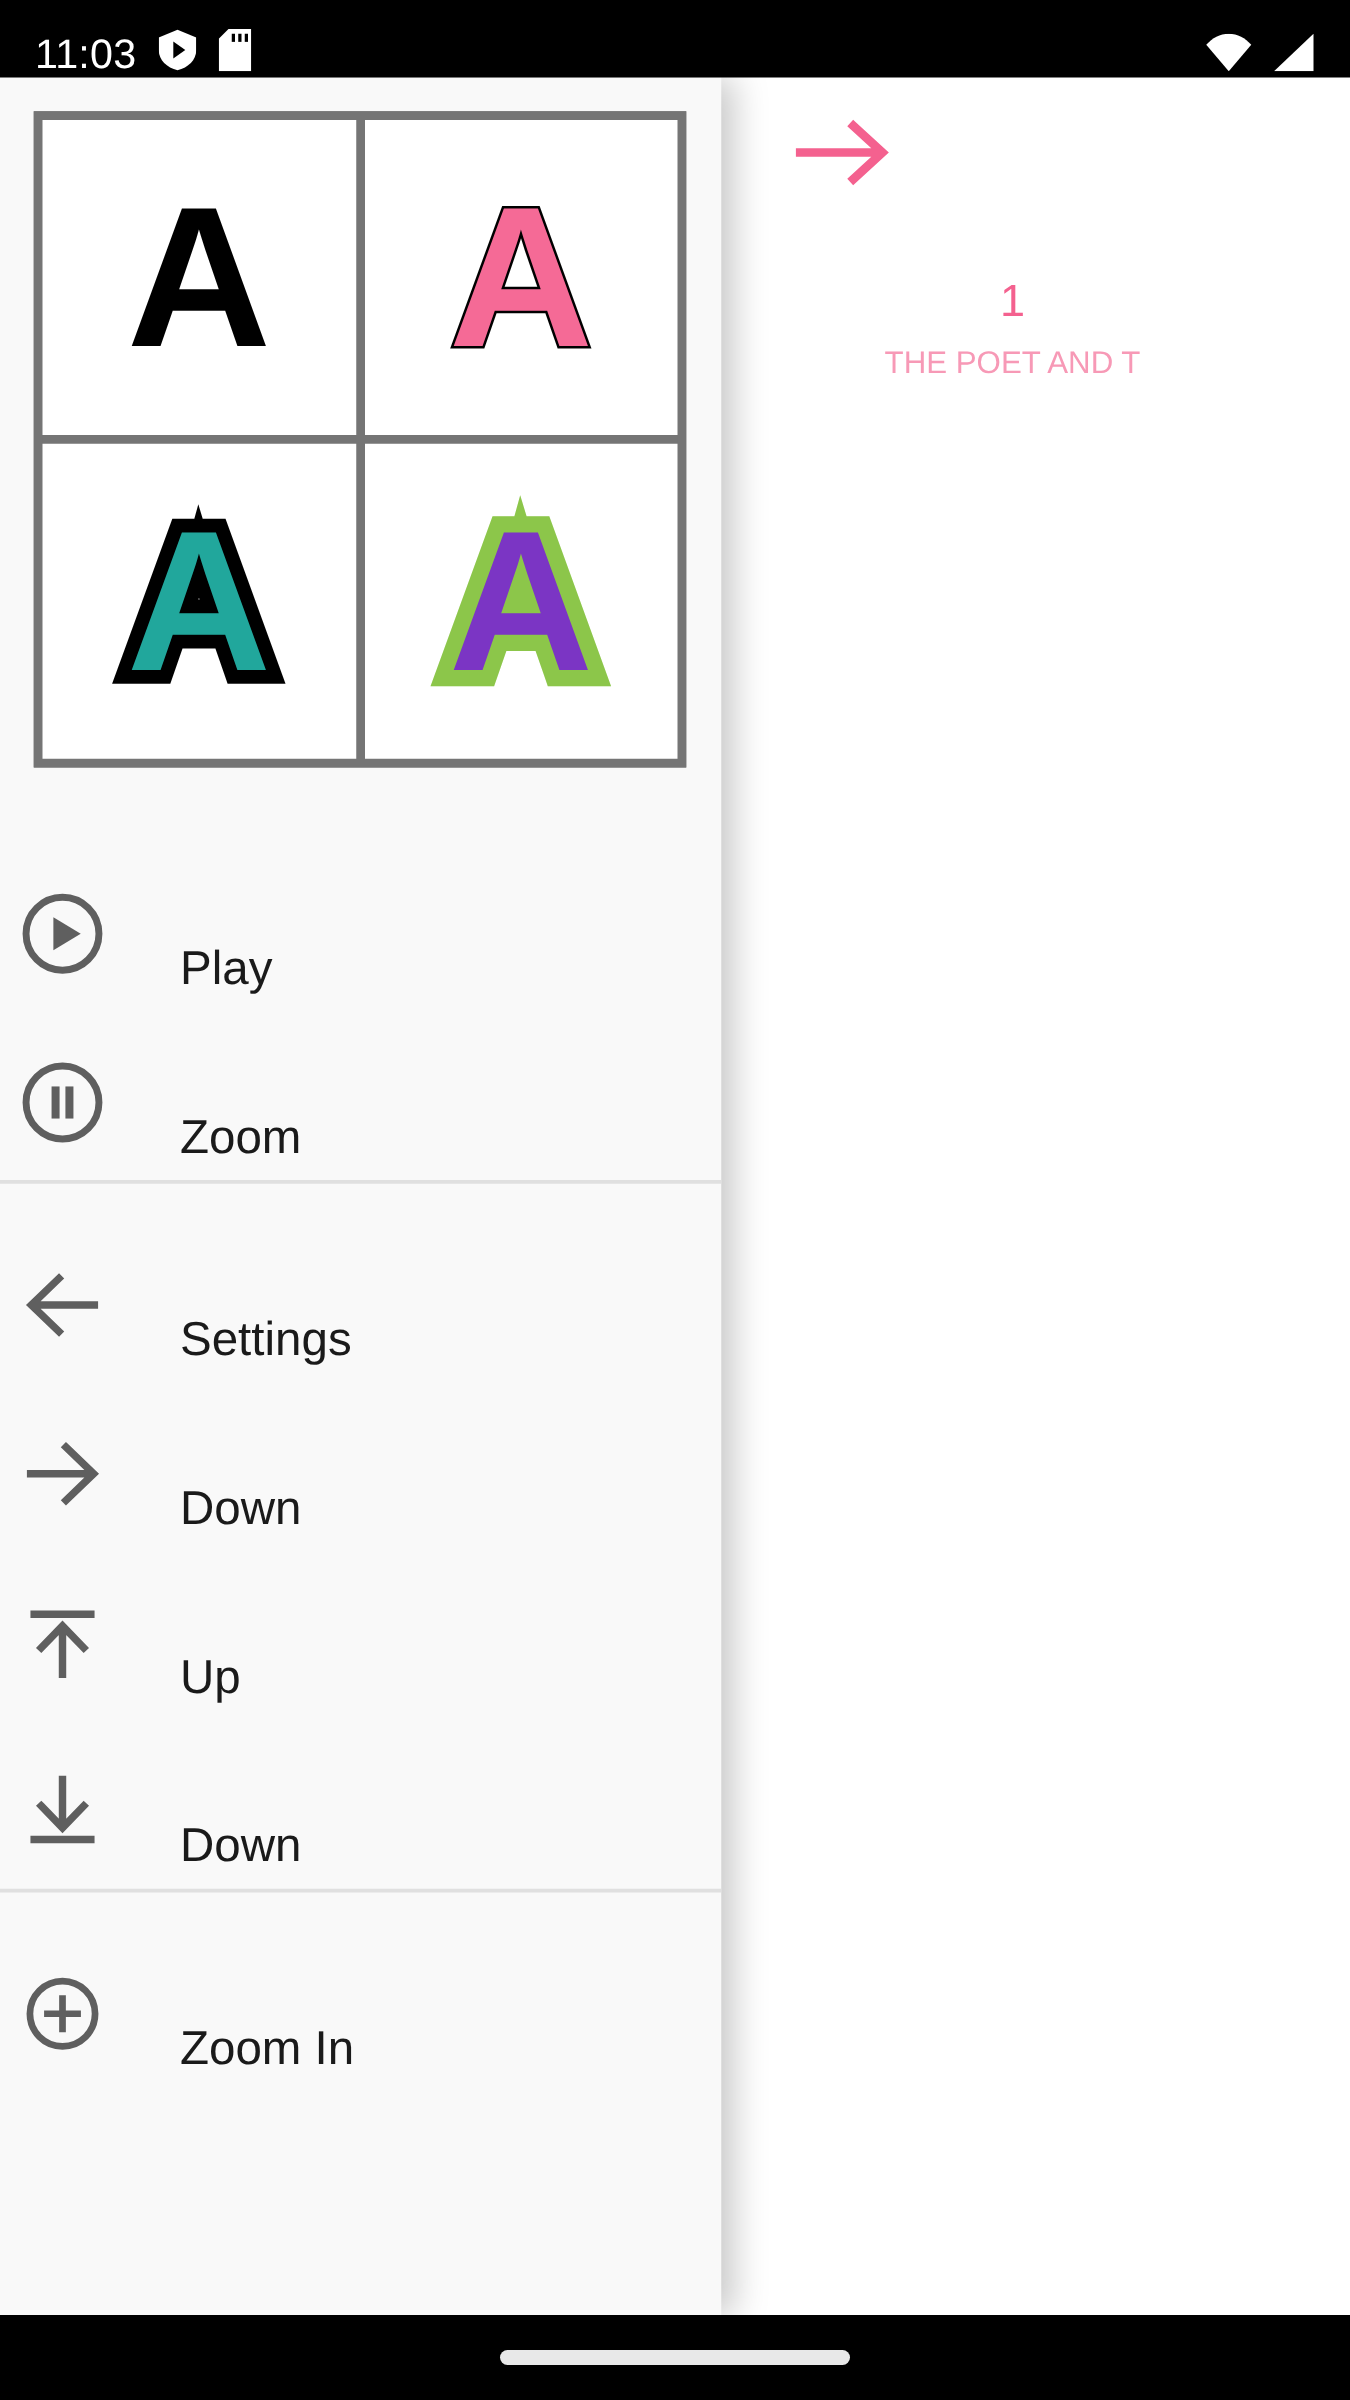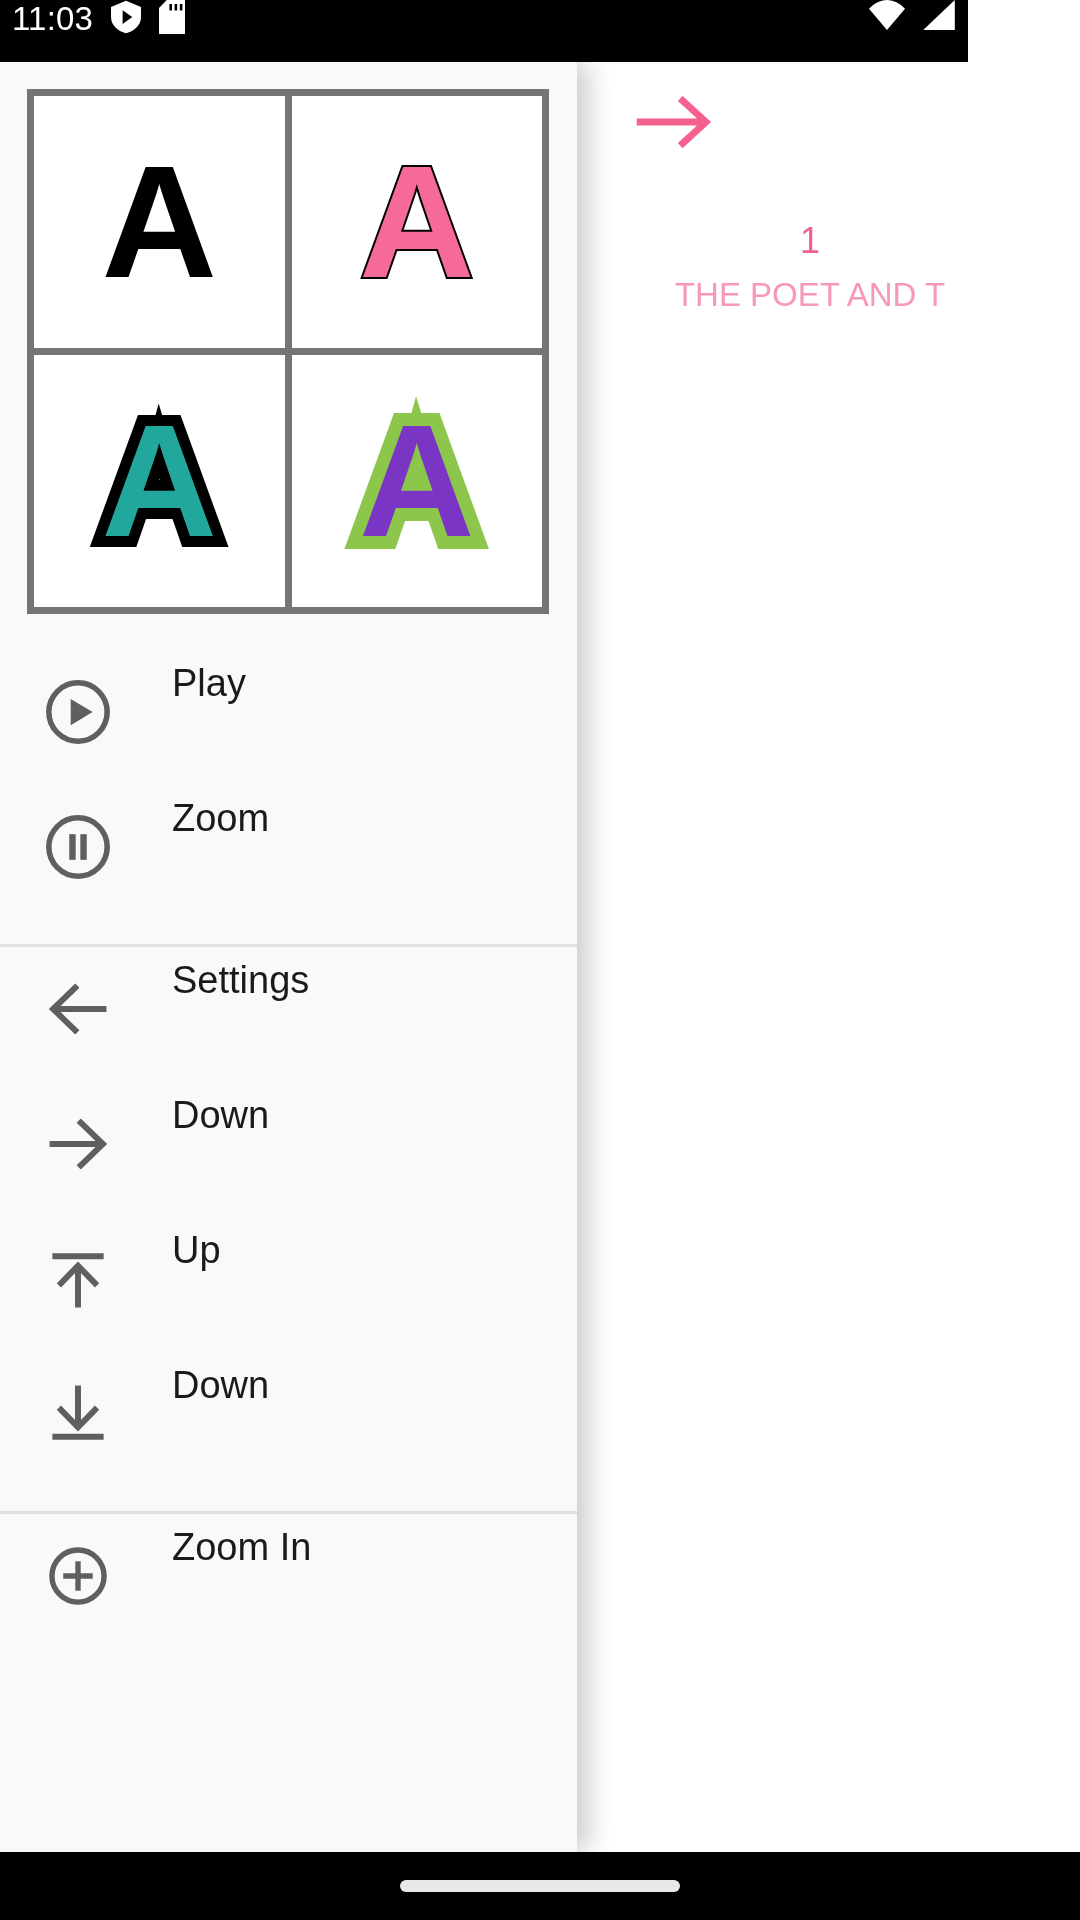--- a/index.html
+++ b/index.html
@@ -6,23 +6,23 @@
   html, body {
     width:1080px; height:1920px;
     background:#ffffff;
     font-family:"Liberation Sans", sans-serif;
     overflow:hidden;
   }
   #screen { position:relative; width:1080px; height:1920px; background:#ffffff; overflow:hidden; }
 
   
   .statusbar{
-    position:absolute; left:0; top:0; width:968px; height:62px;
-    background:#000; color:#fff; display:flex; align-items:flex-start;
-    padding:0 12px; z-index:60;
+    position:absolute; left:0; top:0; width:1080px; height:62px;
+    background:#000; color:#fff; display:flex; align-items:flex-end;
+    padding:0 28px; z-index:60;
   }
   .sb-clock{ font-size:33px; letter-spacing:.2px; font-weight:400; }
   .sb-left-icons{ display:flex; align-items:center; gap:18px; margin-left:18px; }
   .sb-spacer{ flex:1; }
   .sb-right-icons{ display:flex; align-items:center; gap:16px; }
 
   
   .content{
     position:absolute; left:0; top:62px; width:1080px; height:1790px;
     background:#fff; overflow:hidden;
@@ -38,21 +38,21 @@
     display:flex; align-items:flex-start;
   }
   .tab{
     position:relative; flex:0 0 auto; width:540px;
     display:flex; flex-direction:column; align-items:center; padding-top:40px;
   }
   .tab-num{
     font-size:36px; color:#f4618f; line-height:1.05; white-space:nowrap;
   }
   .tab-title{
-    font-size:33px; color:#f799b6; line-height:1.15;
+    font-size:25px; color:#f799b6; line-height:1.15;
     margin-top:16px; white-space:nowrap;
   }
   .tab.active .tab-num{ color:#f4618f; }
   .tab.active .tab-title{ color:#f4618f; }
   .tab-indicator{
     position:absolute; bottom:8px; left:50%; transform:translateX(-50%);
     width:340px; height:9px; background:#f4618f; border-radius:2px;
   }
 
   .bodytext{
@@ -88,21 +88,21 @@
     display:flex; align-items:center; justify-content:center;
   }
   .glyph{ font-size:160px; font-weight:700; line-height:1; font-family:"Liberation Sans", sans-serif; }
   .glyph-plain{ color:#000; }
   .glyph-pink{ color:#f56a96; -webkit-text-stroke:4px #000; paint-order:stroke fill; }
   .glyph-teal{ color:#21a79c; -webkit-text-stroke:22px #000; paint-order:stroke fill; }
   .glyph-purple{ color:#7b35c4; -webkit-text-stroke:26px #8cc64a; paint-order:stroke fill; }
 
   .menu-list{ position:absolute; left:0; top:600px; width:577px; }
   .menu-item{
-    display:flex; align-items:flex-start; height:135px; padding-left:28px;
+    display:flex; align-items:flex-end; height:135px; 
   }
   .mi-icon{
     width:100px; height:100px; flex:0 0 100px;
     display:flex; align-items:center; justify-content:center;
   }
   .mi-label{
     font-size:38px; color:#1a1a1a; margin-left:44px; white-space:nowrap;
   }
   .menu-divider{
     height:3px; background:#e0e0e0; margin:12px 0 12px 0; width:577px;

